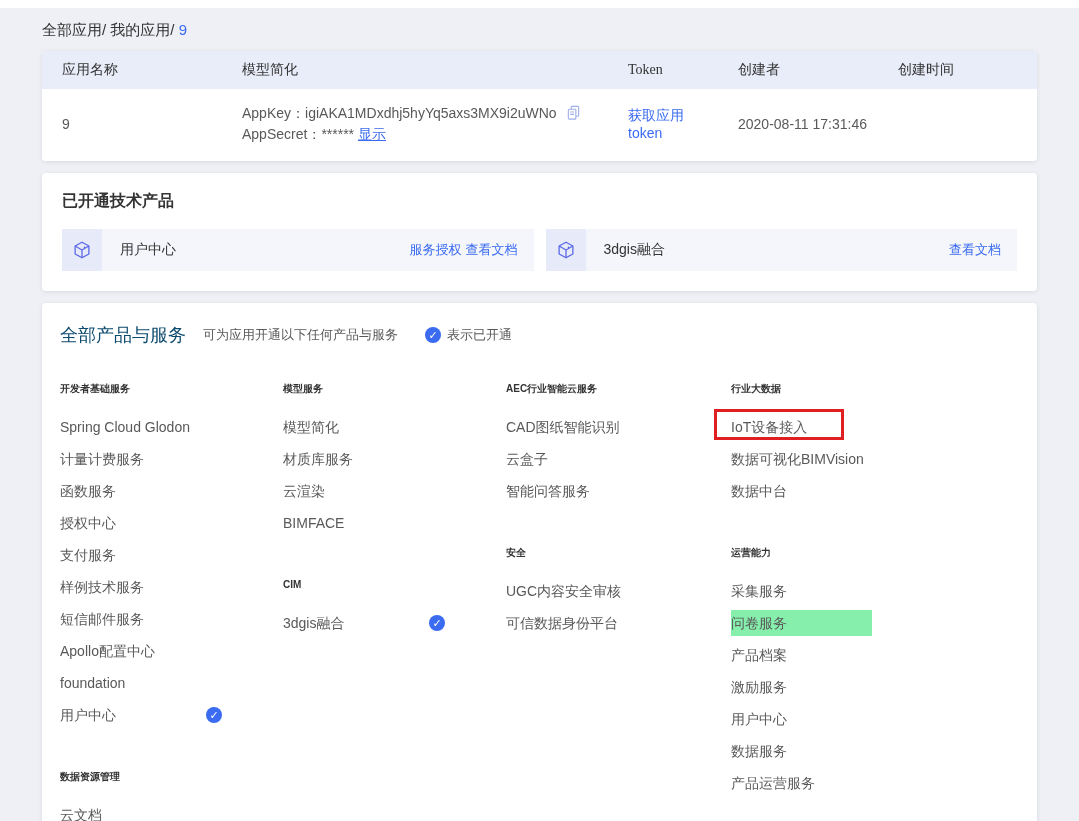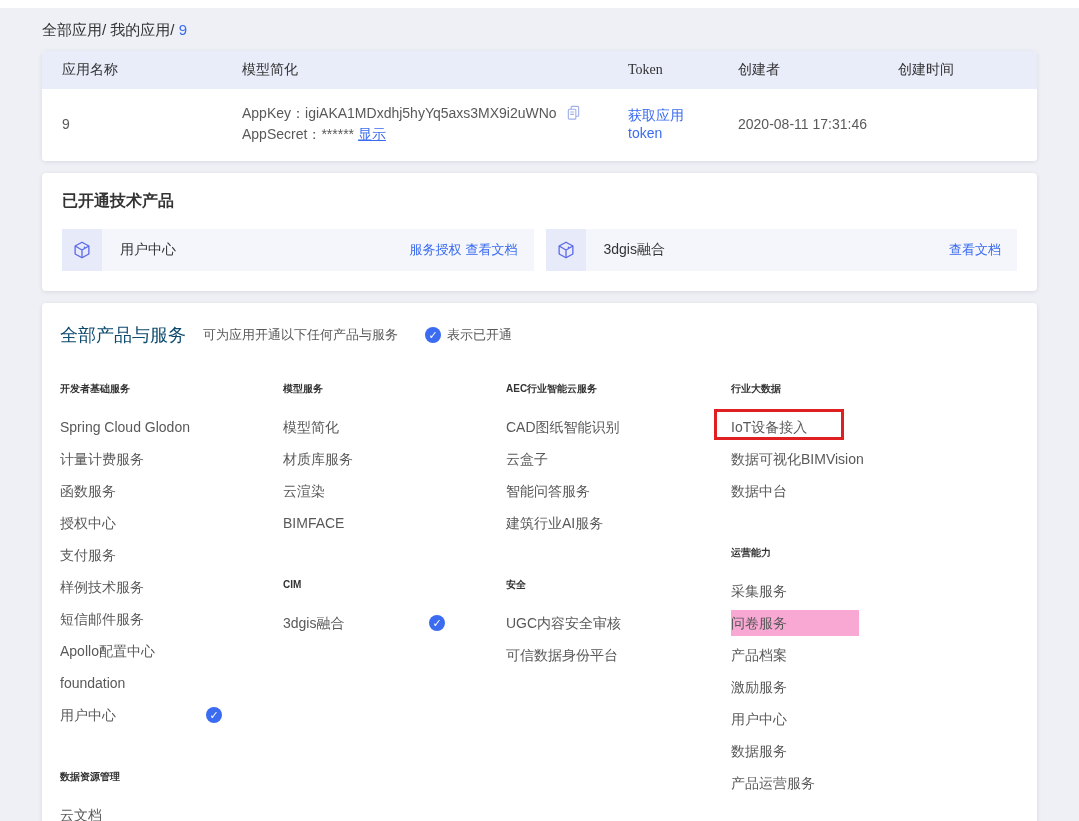--- a/index.html
+++ b/index.html
@@ -58,21 +58,21 @@
     width:16px; height:16px; border-radius:50%;
     background:#3a6bf0; color:#fff; font-size:11px; line-height:1; flex:none;
   }
 
   .svc-grid { display:grid; grid-template-columns:223px 223px 225px 1fr; margin-top:26px; }
   .svc-section { margin-bottom:0; }
   .svc-section + .svc-section { margin-top:30px; }
   .svc-header { font-size:10px; font-weight:700; color:#333; line-height:32px; margin-bottom:6px; }
   .svc-item { position:relative; font-size:14px; color:#595959; line-height:32px; cursor:pointer; }
   .svc-item .check-abs { position:absolute; left:146px; top:8px; }
-  .svc-item.highlight { background:#f9a8d4; width:128px; line-height:26px; margin:3px 0; }
+  .svc-item.highlight { background:#86efac; width:141px; line-height:26px; margin:3px 0; }
   .red-box {
     position:absolute; left:-17px; top:-2px;
     width:130px; height:31px;
     border:3px solid #e02020;
     pointer-events:none;
   }
 </style>
 </head>
 <body>
 
@@ -204,21 +204,20 @@
           </div>
         </div>
       </div>
 
       <div>
         <div class="svc-section">
           <div class="svc-header">AEC行业智能云服务</div>
           <div class="svc-item">CAD图纸智能识别</div>
           <div class="svc-item">云盒子</div>
           <div class="svc-item">智能问答服务</div>
-          <div class="svc-item">建筑行业AI服务</div>
         </div>
         <div class="svc-section">
           <div class="svc-header">安全</div>
           <div class="svc-item">UGC内容安全审核</div>
           <div class="svc-item">可信数据身份平台</div>
         </div>
       </div>
 
       <div>
         <div class="svc-section">

